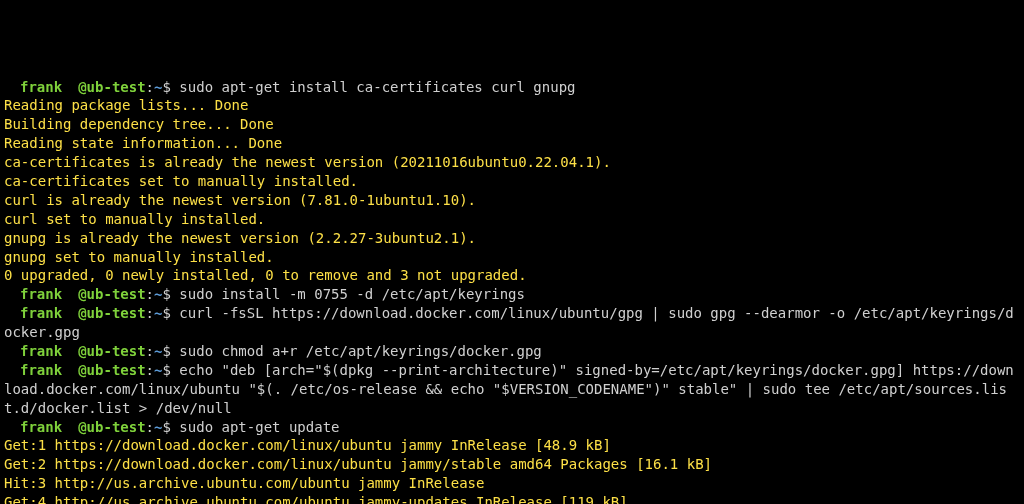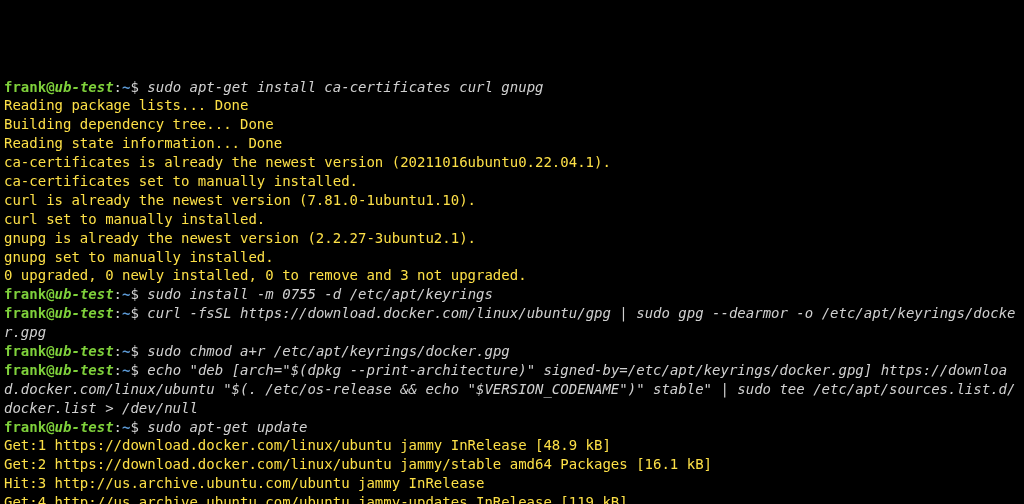--- a/index.html
+++ b/index.html
@@ -10,26 +10,26 @@
       line-height: 1.35;
       color: #d0d0d0;
       width: 1024px;
       height: 504px;
       overflow: hidden;
       padding: 2px 4px;
       white-space: pre-wrap;
       word-break: break-all;
     }
     .line { display: block; }
-    .user { color: #7fd13b; font-weight: bold; }
-    .host { color: #7fd13b; font-weight: bold; font-style: italic; }
+    .user { color: #7fd13b; font-weight: bold; margin-left: 16px; }
+    .host { color: #7fd13b; font-weight: bold; }
     .colon { color: #d0d0d0; }
     .path { color: #5c9ad6; font-weight: bold; }
     .dollar { color: #d0d0d0; }
-    .cmd { color: #d0d0d0; font-style: italic; }
+    .cmd { color: #d0d0d0; }
     .out { color: #fde047; }
   </style>
 </head>
 <body>
 
 
 
 <div id="terminal"><span class="line"><span class="user">frank</span><span class="user">@</span><span class="host">ub-test</span><span class="colon">:</span><span class="path">~</span><span class="dollar">$ </span><span class="cmd">sudo apt-get install ca-certificates curl gnupg</span></span><span class="line"><span class="out">Reading package lists... Done</span></span><span class="line"><span class="out">Building dependency tree... Done</span></span><span class="line"><span class="out">Reading state information... Done</span></span><span class="line"><span class="out">ca-certificates is already the newest version (20211016ubuntu0.22.04.1).</span></span><span class="line"><span class="out">ca-certificates set to manually installed.</span></span><span class="line"><span class="out">curl is already the newest version (7.81.0-1ubuntu1.10).</span></span><span class="line"><span class="out">curl set to manually installed.</span></span><span class="line"><span class="out">gnupg is already the newest version (2.2.27-3ubuntu2.1).</span></span><span class="line"><span class="out">gnupg set to manually installed.</span></span><span class="line"><span class="out">0 upgraded, 0 newly installed, 0 to remove and 3 not upgraded.</span></span><span class="line"><span class="user">frank</span><span class="user">@</span><span class="host">ub-test</span><span class="colon">:</span><span class="path">~</span><span class="dollar">$ </span><span class="cmd">sudo install -m 0755 -d /etc/apt/keyrings</span></span><span class="line"><span class="user">frank</span><span class="user">@</span><span class="host">ub-test</span><span class="colon">:</span><span class="path">~</span><span class="dollar">$ </span><span class="cmd">curl -fsSL https://download.docker.com/linux/ubuntu/gpg | sudo gpg --dearmor -o /etc/apt/keyrings/docker.gpg</span></span><span class="line"><span class="user">frank</span><span class="user">@</span><span class="host">ub-test</span><span class="colon">:</span><span class="path">~</span><span class="dollar">$ </span><span class="cmd">sudo chmod a+r /etc/apt/keyrings/docker.gpg</span></span><span class="line"><span class="user">frank</span><span class="user">@</span><span class="host">ub-test</span><span class="colon">:</span><span class="path">~</span><span class="dollar">$ </span><span class="cmd">echo "deb [arch="$(dpkg --print-architecture)" signed-by=/etc/apt/keyrings/docker.gpg] https://download.docker.com/linux/ubuntu "$(. /etc/os-release &amp;&amp; echo "$VERSION_CODENAME")" stable" | sudo tee /etc/apt/sources.list.d/docker.list &gt; /dev/null</span></span><span class="line"><span class="user">frank</span><span class="user">@</span><span class="host">ub-test</span><span class="colon">:</span><span class="path">~</span><span class="dollar">$ </span><span class="cmd">sudo apt-get update</span></span><span class="line"><span class="out">Get:1 https://download.docker.com/linux/ubuntu jammy InRelease [48.9 kB]</span></span><span class="line"><span class="out">Get:2 https://download.docker.com/linux/ubuntu jammy/stable amd64 Packages [16.1 kB]</span></span><span class="line"><span class="out">Hit:3 http://us.archive.ubuntu.com/ubuntu jammy InRelease</span></span><span class="line"><span class="out">Get:4 http://us.archive.ubuntu.com/ubuntu jammy-updates InRelease [119 kB]</span></span></div>
 
 

